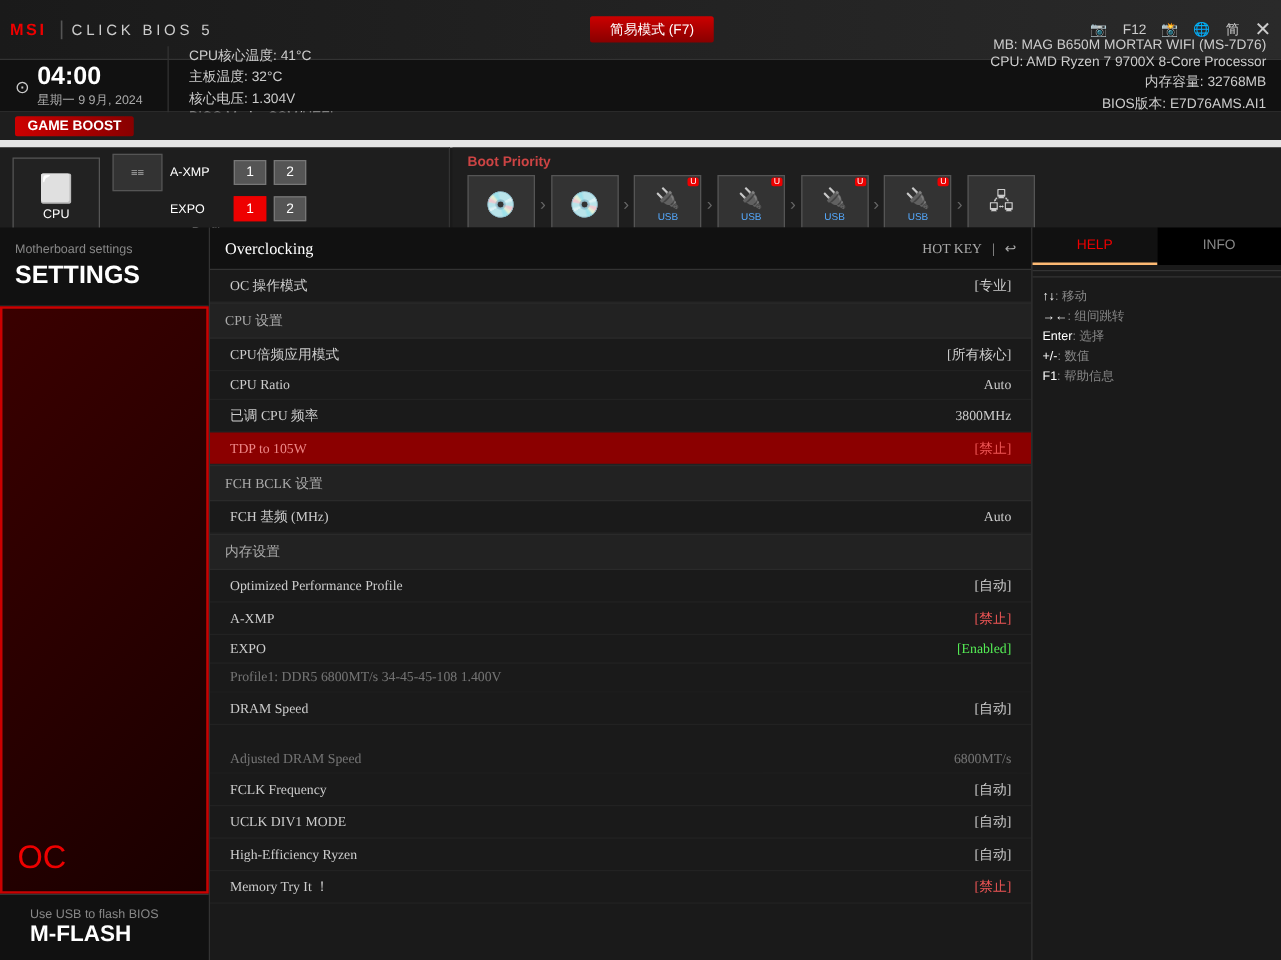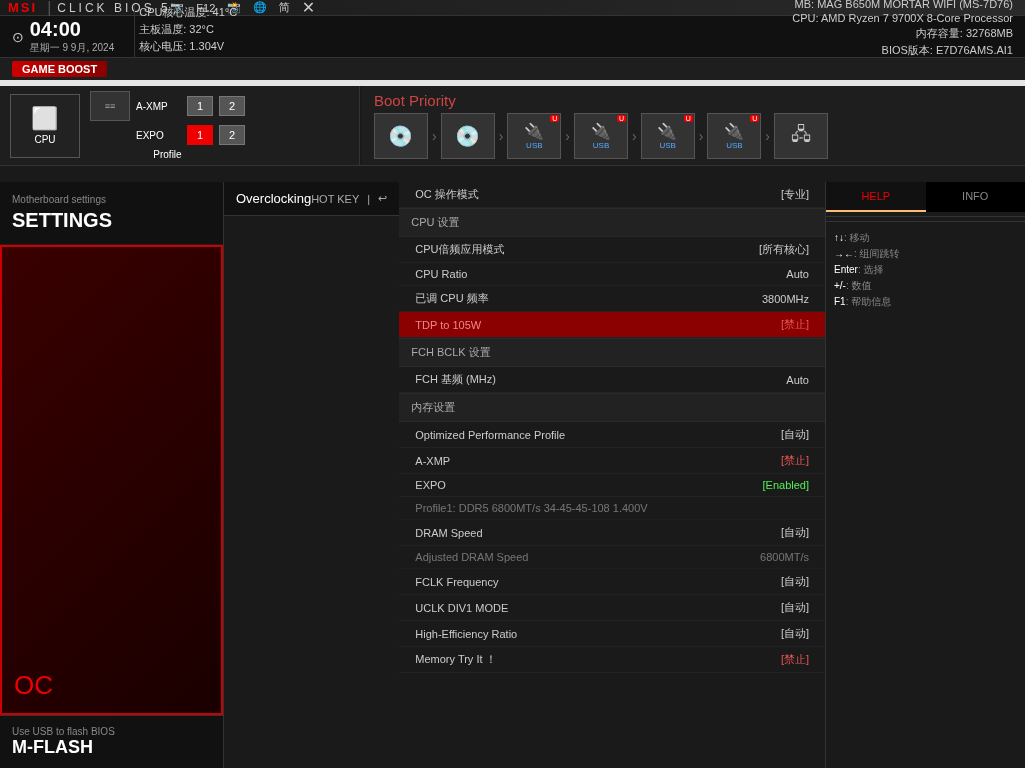--- a/index.html
+++ b/index.html
@@ -8,21 +8,21 @@
       height: 768px;
       background: #1a1a1a;
       font-family: Arial, sans-serif;
       overflow: hidden;
       color: #fff;
       font-size: 12px;
     }
 
     
     #topbar {
-      height: 16px;
+      height: 48px;
       background: linear-gradient(to right, #1a1a1a, #2a2a2a);
       display: flex;
       align-items: center;
       border-bottom: 1px solid #333;
       padding: 0 8px;
     }
     .msi-logo {
       color: #fff;
       font-weight: bold;
       font-size: 13px;
@@ -87,21 +87,21 @@
     .speed-row { display: flex; align-items: center; gap: 6px; }
     .speed-label { color: #e00; font-weight: bold; font-size: 11px; width: 70px; }
     .speed-value { color: #fff; font-size: 15px; font-weight: bold; }
     .temps-section {
       display: flex;
       flex-direction: column;
       gap: 2px;
       font-size: 11px;
       color: #ccc;
       border-left: 1px solid #333;
-      padding-left: 4px;
+      padding-left: 16px;
     }
     .sys-section {
       display: flex;
       flex-direction: column;
       gap: 2px;
       font-size: 11px;
       color: #ccc;
       margin-left: auto;
       text-align: right;
     }
@@ -160,21 +160,21 @@
       width: 40px;
       height: 30px;
       background: #333;
       border: 1px solid #555;
       display: flex;
       align-items: center;
       justify-content: center;
       font-size: 9px;
       color: #aaa;
     }
-    .boot-title { color: #c44; font-size: 15px; font-weight: normal; margin-bottom: 4px; }
+    .boot-title { color: #c44; font-size: 11px; font-weight: bold; margin-bottom: 4px; }
     .boot-devices {
       display: flex;
       align-items: center;
       gap: 2px;
     }
     .boot-device {
       width: 54px;
       height: 46px;
       background: #333;
       border: 1px solid #555;
@@ -204,21 +204,21 @@
       position: absolute;
       top: 182px;
       left: 0;
       right: 0;
       bottom: 0;
       display: flex;
     }
 
     
     #sidebar {
-      width: 224px;
+      width: 168px;
       background: #111;
       border-right: 1px solid #333;
       display: flex;
       flex-direction: column;
     }
     .sidebar-section {
       padding: 12px;
       border-bottom: 1px solid #222;
     }
     .sidebar-section-title { color: #888; font-size: 10px; margin-bottom: 4px; }
@@ -233,32 +233,33 @@
       padding: 12px;
       cursor: pointer;
       min-height: 120px;
     }
     .sidebar-item-oc-label {
       color: #e00;
       font-size: 26px;
       font-weight: normal;
     }
     .sidebar-bottom {
-      padding: 10px 12px;
+      padding: 10px 24px;
       border-top: 1px solid #333;
     }
     .mflash-title { color: #888; font-size: 10px; }
     .mflash-main { color: #fff; font-size: 18px; font-weight: bold; }
 
     
     #center-panel {
       flex: 1;
       background: #1a1a1a;
       display: flex;
-      flex-direction: row;
+      flex-direction: column;
+      font-family: Liberation Serif, serif;
     }
     .oc-header {
       height: 34px;
       background: #111;
       display: flex;
       align-items: center;
       justify-content: space-between;
       padding: 0 12px;
       border-bottom: 1px solid #333;
     }
@@ -344,20 +345,23 @@
     .help-content::-webkit-scrollbar { width: 4px; }
     .help-content::-webkit-scrollbar-thumb { background: #444; }
   </style>
 </head>
 <body>
 
 <div id="topbar">
   <span class="msi-logo"><span>msi</span></span>
   <span style="color:#555;margin:0 6px;font-size:16px">|</span>
   <span class="bios-title">CLICK BIOS 5</span>
+  <div class="top-center">
+    <button class="simple-mode-btn">简易模式 (F7)</button>
+  </div>
   <div class="top-right">
     <span>📷</span>
     <span>F12</span>
     <span>📸</span>
     <span>🌐</span>
     <span>简</span>
     <span class="close-btn">✕</span>
   </div>
 </div>
 
@@ -536,34 +540,34 @@
         <span class="setting-value green-bracket">[Enabled]</span>
       </div>
       <div class="setting-row" style="opacity:0.5;">
         <span class="setting-name">Profile1: DDR5 6800MT/s 34-45-45-108 1.400V</span>
         <span class="setting-value"></span>
       </div>
       <div class="setting-row">
         <span class="setting-name">DRAM Speed</span>
         <span class="setting-value">[自动]</span>
       </div>
-      <div class="setting-row" style="opacity:0.5;">
+      <div class="setting-row" style="opacity:0.5;margin-top:16px;">
         <span class="setting-name">Adjusted DRAM Speed</span>
         <span class="setting-value">6800MT/s</span>
       </div>
       <div class="setting-row">
         <span class="setting-name">FCLK Frequency</span>
         <span class="setting-value">[自动]</span>
       </div>
       <div class="setting-row">
         <span class="setting-name">UCLK DIV1 MODE</span>
         <span class="setting-value">[自动]</span>
       </div>
       <div class="setting-row">
-        <span class="setting-name">High-Efficiency Ratio</span>
+        <span class="setting-name">High-Efficiency Ryzen</span>
         <span class="setting-value">[自动]</span>
       </div>
       <div class="setting-row">
         <span class="setting-name">Memory Try It ！</span>
         <span class="setting-value red-bracket">[禁止]</span>
       </div>
     </div>
   </div>
 
   <div id="right-panel">

